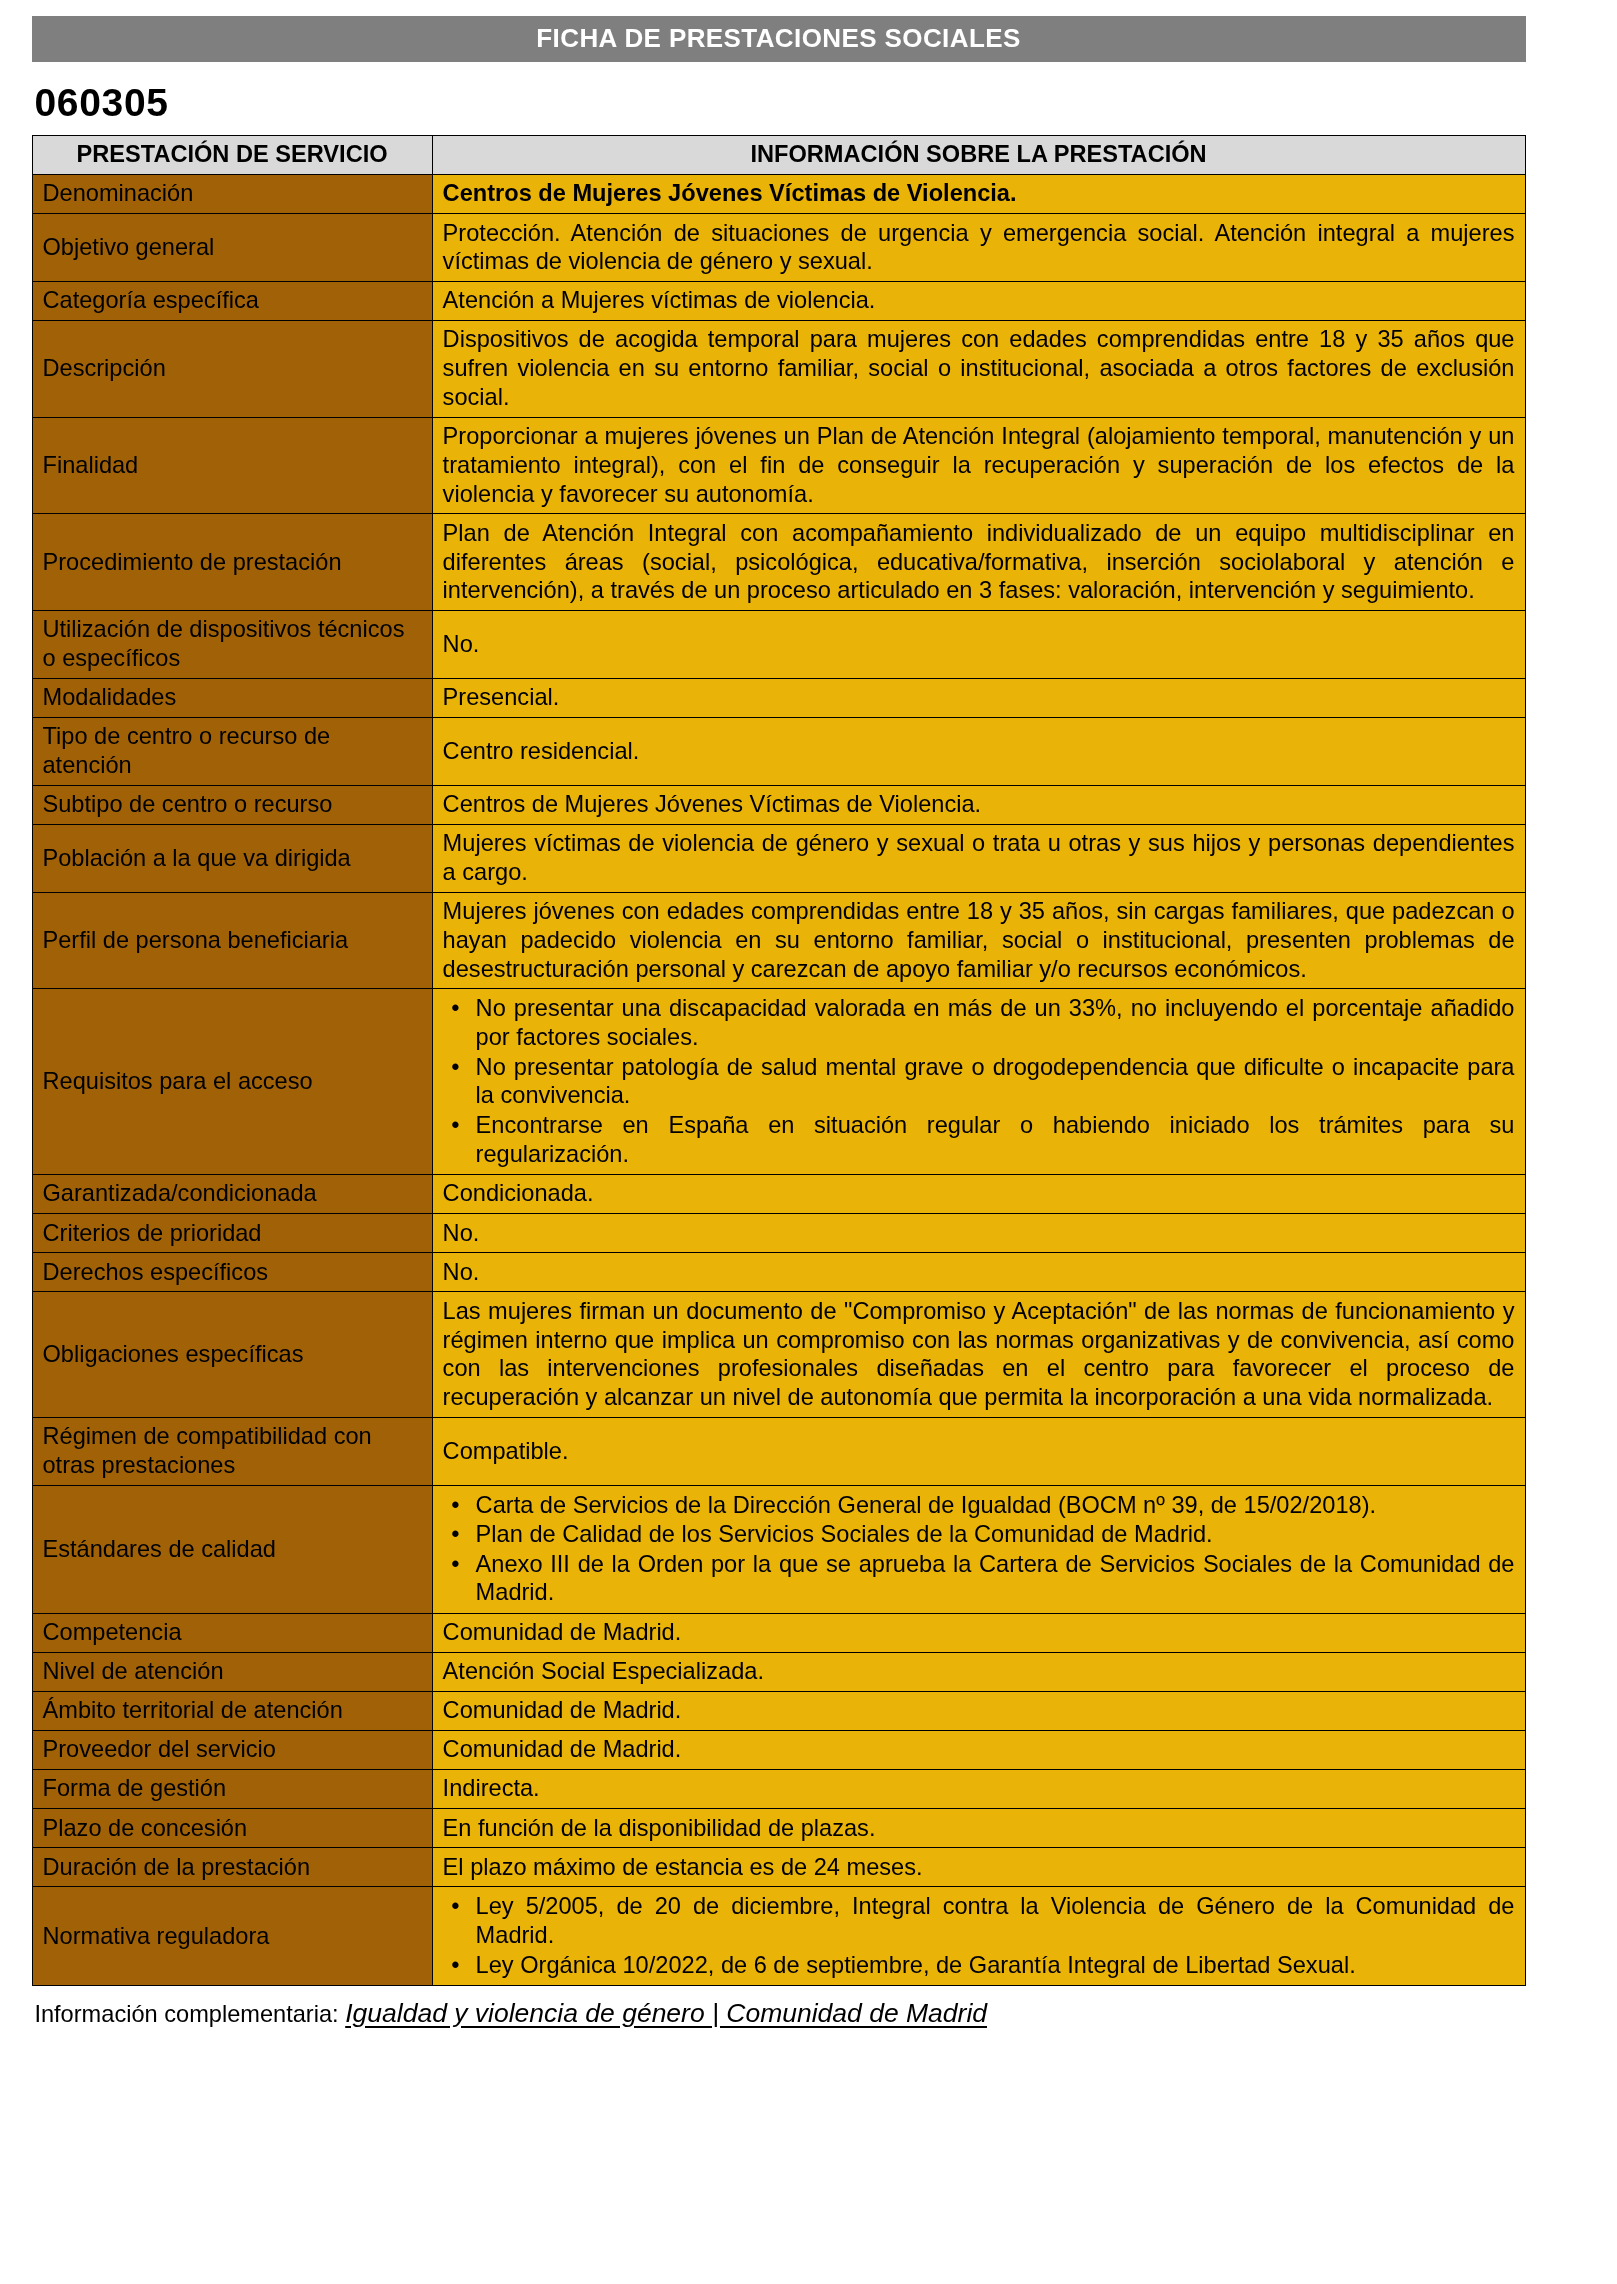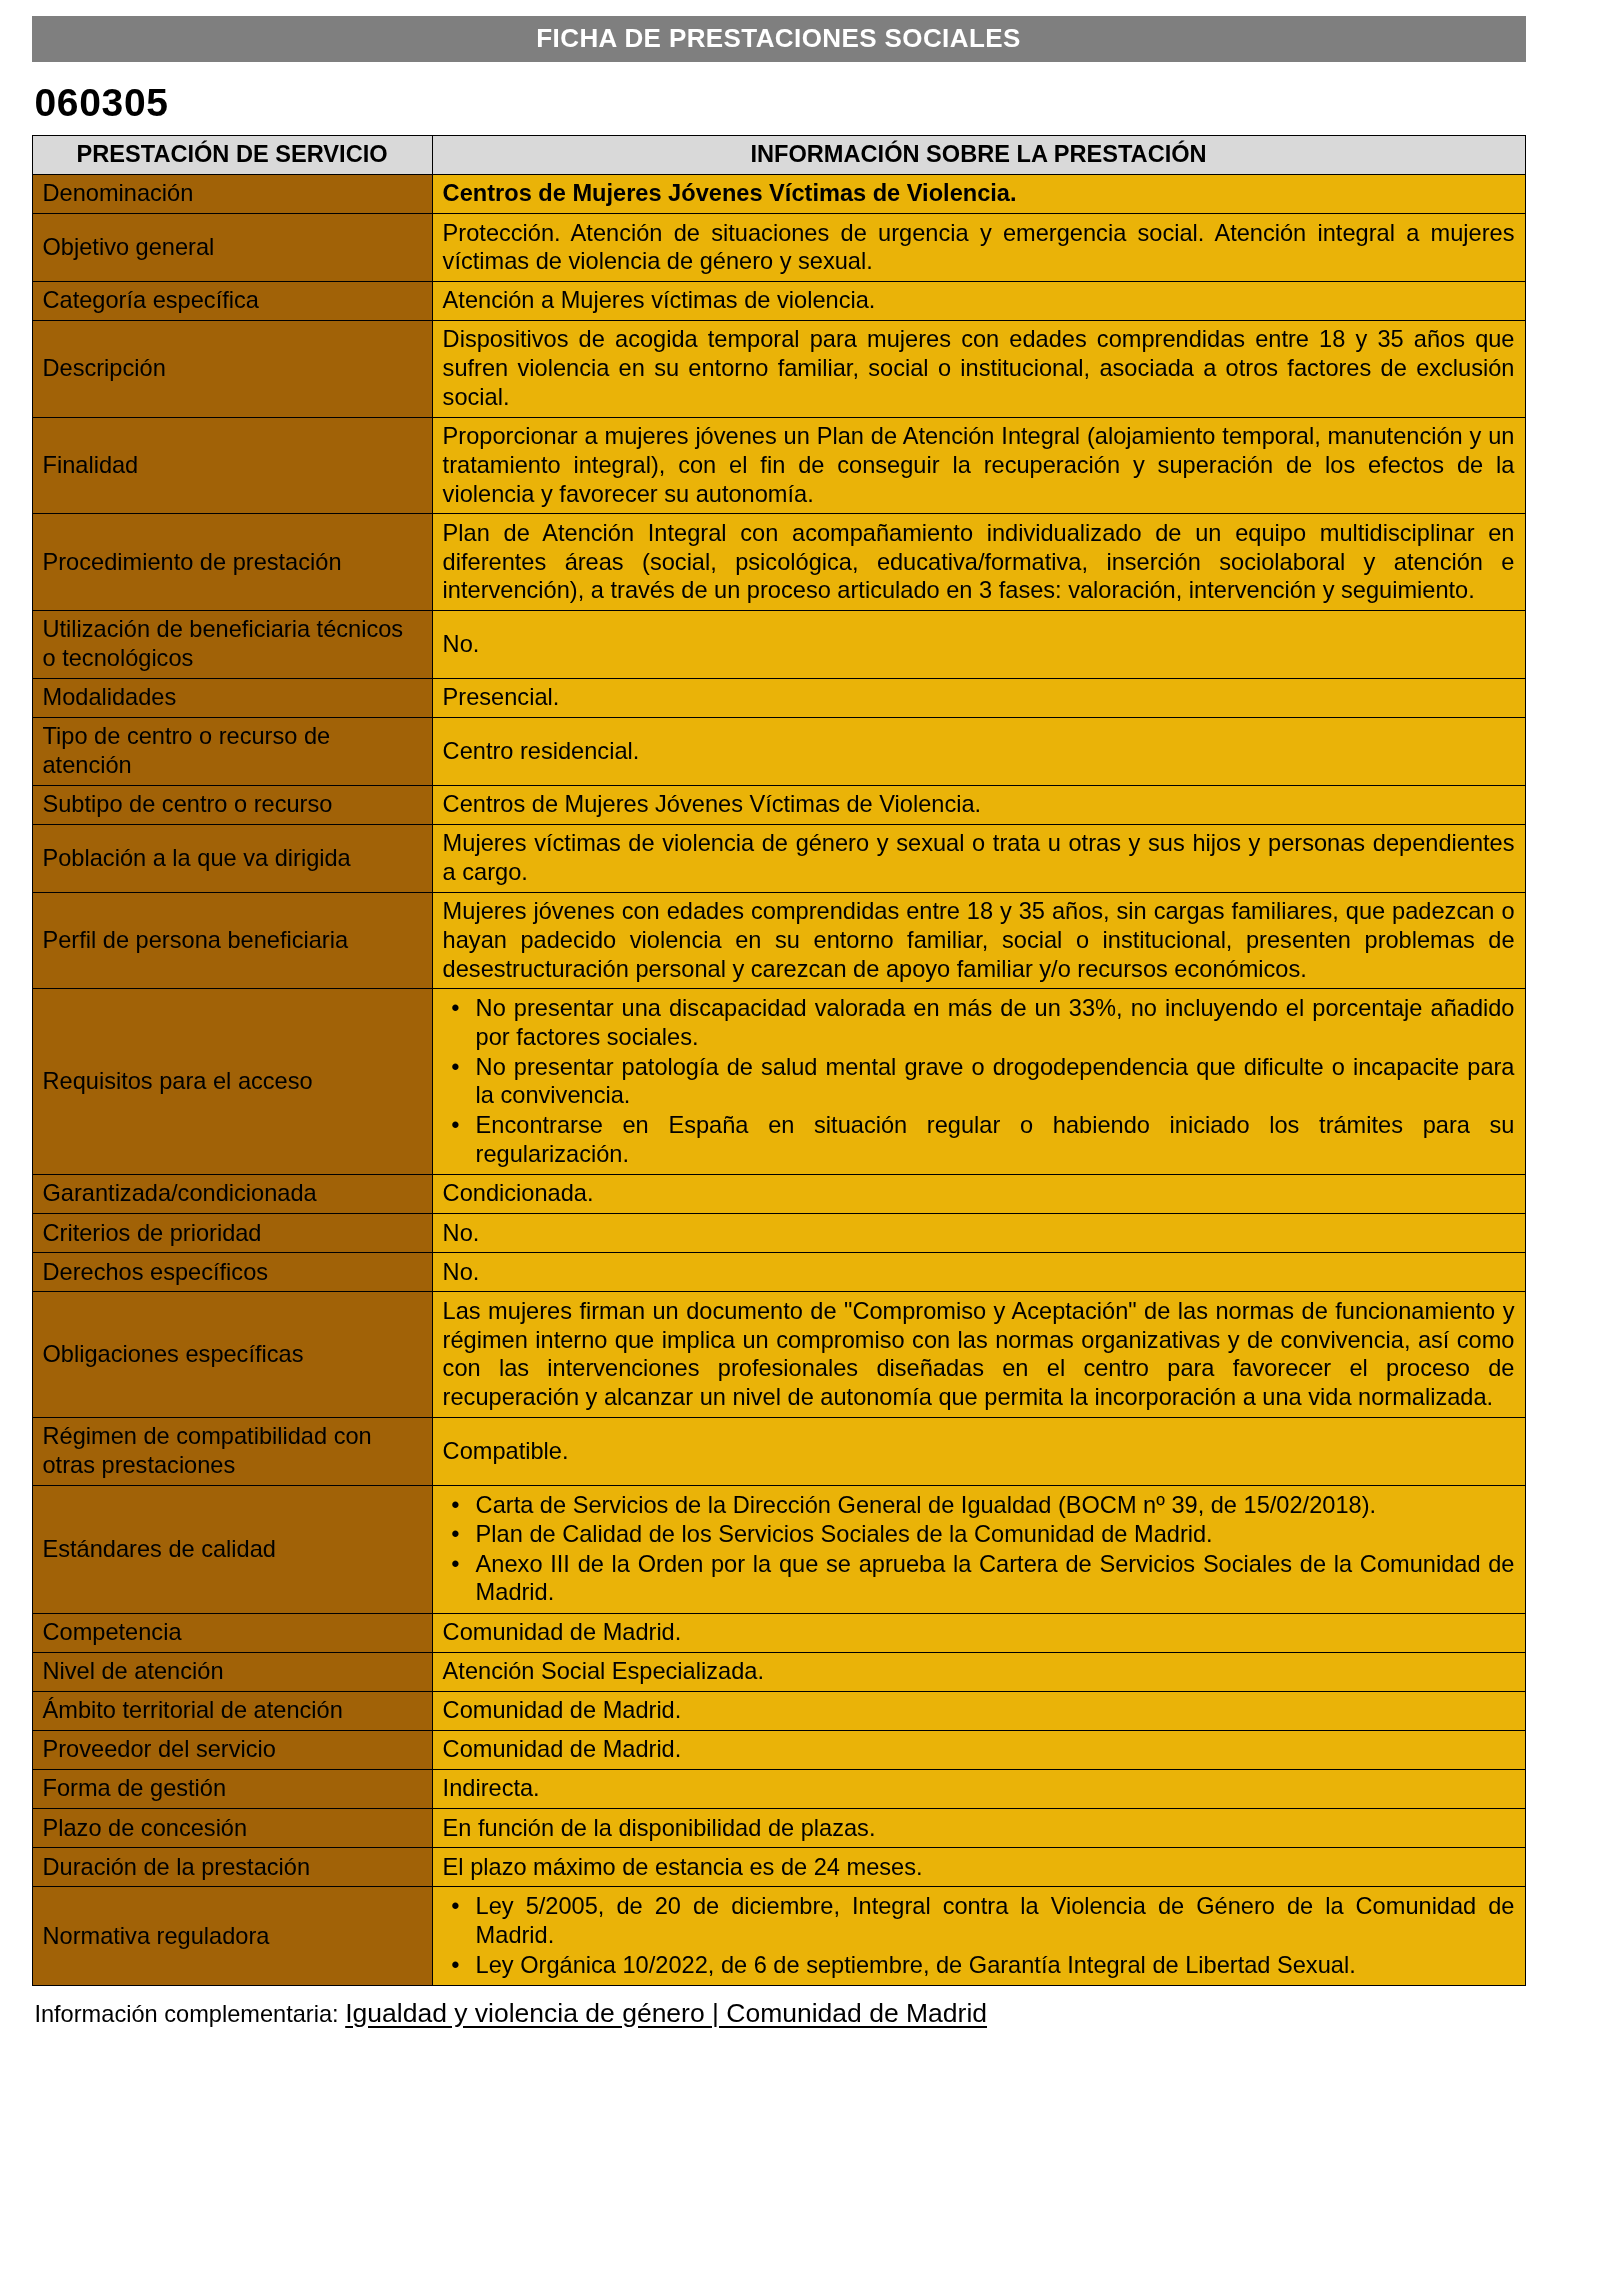--- a/index.html
+++ b/index.html
@@ -86,20 +86,21 @@
   .footer-line {
     margin: 11.4px 0 0 2.9px;
     font-size: 23.6px;
   }
   .footer-link {
     font-size: 26.5px;
     text-decoration: underline;
     text-underline-offset: 4.3px;
     color: #000000;
     cursor: pointer;
+    font-style: italic;
   }
 </style>
 </head>
 <body>
 
 <div class="page">
 
   <div class="banner">FICHA DE PRESTACIONES SOCIALES</div>
 
   <div class="code">060305</div>
@@ -147,21 +148,21 @@
             <div class="value-text">Proporcionar a mujeres jóvenes un Plan de Atención Integral (alojamiento temporal, manutención y un tratamiento integral), con el fin de conseguir la recuperación y superación de los efectos de la violencia y favorecer su autonomía.</div>
           </td>
         </tr>
         <tr>
           <td class="label-cell">Procedimiento de prestación</td>
           <td class="value-cell">
             <div class="value-text">Plan de Atención Integral con acompañamiento individualizado de un equipo multidisciplinar en diferentes áreas (social, psicológica, educativa/formativa, inserción sociolaboral y atención e intervención), a través de un proceso articulado en 3 fases: valoración, intervención y seguimiento.</div>
           </td>
         </tr>
         <tr>
-          <td class="label-cell">Utilización de beneficiaria técnicos o tecnológicos</td>
+          <td class="label-cell">Utilización de dispositivos técnicos o específicos</td>
           <td class="value-cell">
             <div class="value-text">No.</div>
           </td>
         </tr>
         <tr>
           <td class="label-cell">Modalidades</td>
           <td class="value-cell">
             <div class="value-text">Presencial.</div>
           </td>
         </tr>

